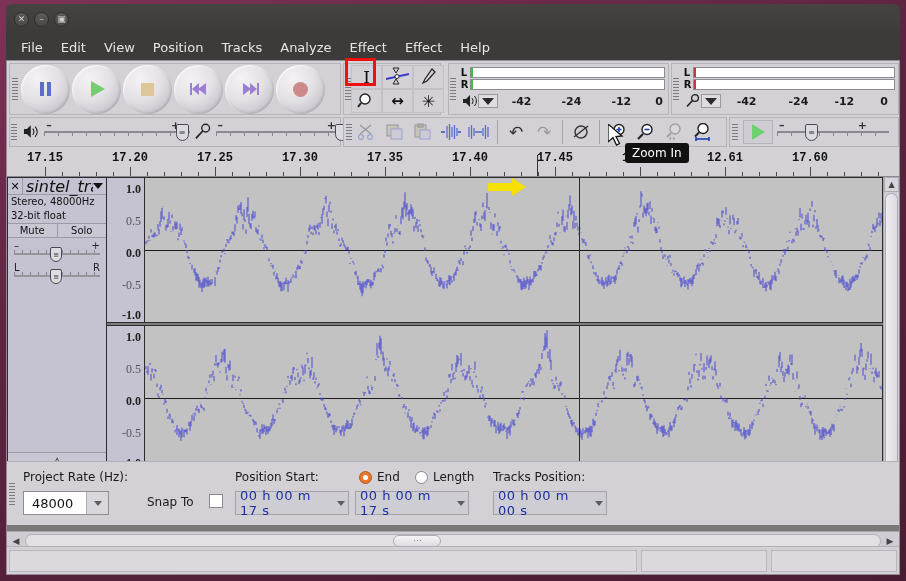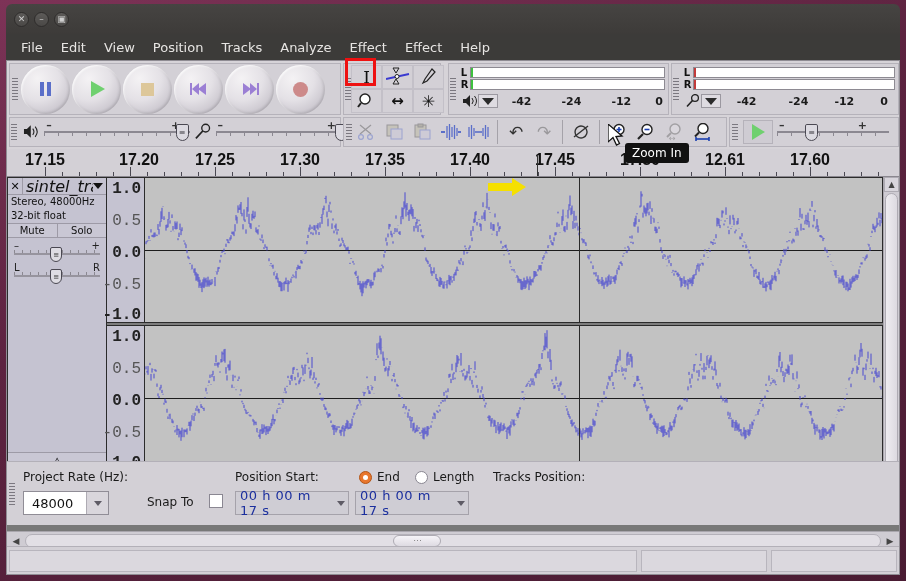--- a/index.html
+++ b/index.html
@@ -86,22 +86,22 @@
      background-image:repeating-linear-gradient(to right, #8b8891 0 1px, transparent 1px 14px); }
   .sthumb { position:absolute; width:13px; height:17px; top:3px;
      background:#dcdae1; border:1px solid #4a4852; border-radius:2px 2px 7px 7px;
      display:flex; align-items:center; justify-content:center; font-size:8px; color:#36343d; }
   .splus,.sminus{position:absolute;font-size:11px;color:#333;top:-2px;font-weight:bold;}
 
   
   .ruler { position:absolute; left:0; top:88px; width:892px; height:28px;
       background:#d3d0d6; border-bottom:1px solid #8a878f; }
   .rtick { position:absolute; bottom:0; width:1px; background:#4a4852; }
-  .rlabel { position:absolute; top:2px; font-size:16px; font-weight:bold; color:#111;
-      transform:translateX(-50%); font-family:Liberation Sans, sans-serif; }
+  .rlabel { position:absolute; top:2px; font-size:12px; font-weight:bold; color:#111;
+      transform:translateX(-50%); font-family:Liberation Mono, monospace; }
 
   
   .trackarea { position:absolute; left:0; top:116px; width:892px; height:372px; background:#787878; }
   .tracks { position:absolute; left:0; top:0; width:876px; height:340px; background:#7d7d7d; }
   .tpanel { width:100px; background:#c5c3d1; border-right:1px solid #2b2b2b;
       border-top:1px solid #2b2b2b; border-bottom:1px solid #2b2b2b; border-left:1px solid #2b2b2b; position:relative; }
   .tpheader { display:flex; align-items:center; height:17px; border-bottom:1px solid #9d9aa6; }
   .xbtn { width:15px; height:16px; display:flex;align-items:center;justify-content:center;
       font-size:11px; font-weight:bold; color:#111; border-right:1px solid #9d9aa6;}
   .tname { flex:1; font-size:16px; color:#111; padding-left:3px; white-space:nowrap; overflow:hidden;font-style:italic; }
@@ -115,22 +115,22 @@
   .mticks { position:absolute; top:8px; left:0; right:0; height:5px;
       background-image:repeating-linear-gradient(to right,#8b8891 0 1px,transparent 1px 8px); }
   .mthumb { position:absolute; left:42%; top:5px; width:12px; height:15px; background:#dedce3;
       border:1px solid #4a4852; border-radius:2px 2px 6px 6px; font-size:7px; color:#333;
       display:flex;align-items:center;justify-content:center; }
   .mlabs { position:absolute; top:-2px; left:0; right:0; display:flex; justify-content:space-between;
       font-size:10px; color:#222; }
 
   .vruler { width:38px; background:#c5c3d1; border-top:1px solid #2b2b2b;
       border-bottom:1px solid #2b2b2b; border-right:1px solid #2b2b2b; position:relative; }
-  .vlab { position:absolute; right:3px; font-size:16px; font-weight:bold; color:#222;
-      transform:translateY(-50%); font-family:Liberation Mono, monospace;}
+  .vlab { position:absolute; right:3px; font-size:12px; font-weight:bold; color:#222;
+      transform:translateY(-50%); font-family:Liberation Serif, serif;}
   .vlab.mid { color:#555; font-weight:normal; }
 
   .wave { flex:1; position:relative; background:#c2c2c2;
       border-top:1px solid #2b2b2b; border-bottom:1px solid #2b2b2b; border-right:1px solid #2b2b2b;
       overflow:hidden; }
   .zeroline { position:absolute; left:0; right:0; height:1px; background:#1c1c1c; }
   .cursorline { position:absolute; top:0; bottom:0; width:1px; background:#2a2a2a; }
 
   .collapsebar { position:absolute; left:0; right:0; bottom:0; height:16px; background:#c9c7d4;
       border-top:1px solid #9d9aa6; display:flex; align-items:center; justify-content:center; }
@@ -522,21 +522,21 @@
         <span class="sminus" style="left:2px;">–</span>
         <span class="splus" style="right:22px;">+</span>
         <span class="strack"></span>
           <span class="sticks"></span>
         <span class="sthumb" style="left:25%;">≡</span>
       </div>
     </div>
 
     <div class="ruler">
       <div class="rlabel" style="left:38px;">17.15</div>
-      <div class="rlabel" style="left:132px;">17.20</div>
+      <div class="rlabel" style="left:123px;">17.20</div>
       <div class="rlabel" style="left:208px;">17.25</div>
       <div class="rlabel" style="left:293px;">17.30</div>
       <div class="rlabel" style="left:378px;">17.35</div>
       <div class="rlabel" style="left:463px;">17.40</div>
       <div class="rlabel" style="left:548px;">17.45</div>
       <div class="rlabel" style="left:633px;">17.50</div>
       <div class="rlabel" style="left:718px;">12.61</div>
       <div class="rlabel" style="left:803px;">17.60</div>
       <div id="ruler-ticks">
           <div class="rtick" style="left: 38px; height: 9px;"></div>
@@ -716,20 +716,26 @@
         <span class="sp" style="margin-left:auto;">
             <i class="tiny-caret"></i>
           </span>
       </div>
       <div class="timefield" style="position:absolute;left:348px;top:29px;width:114px;">
         <span class="digits">00 h 00 m 17 s</span>
         <span class="sp" style="margin-left:auto;">
             <i class="tiny-caret"></i>
           </span>
       </div>
+      <div class="timefield" style="position:absolute;left:486px;top:29px;width:114px;">
+        <span class="digits">00 h 00 m 00 s</span>
+        <span class="sp" style="margin-left:auto;">
+            <i class="tiny-caret"></i>
+          </span>
+      </div>
     </div>
 
     <div class="statusbar">
       <div class="statusfield" style="flex:1;"></div>
       <div class="statusfield" style="width:126px;"></div>
       <div class="statusfield" style="width:126px;"></div>
     </div>
 
   </div>
 

